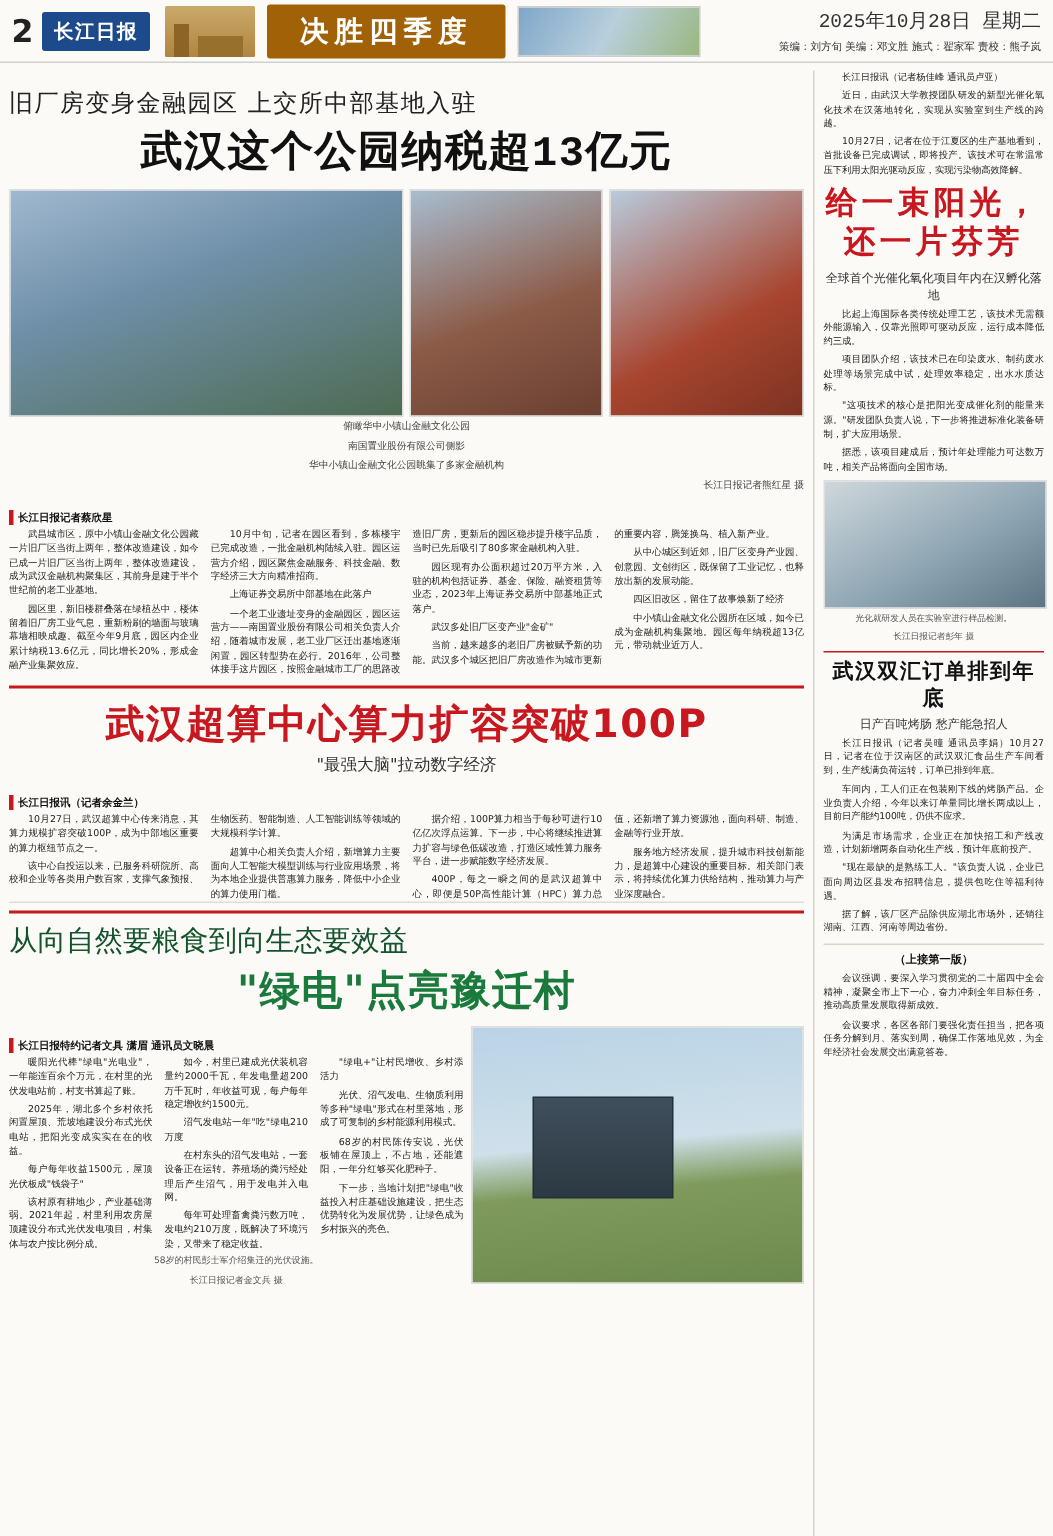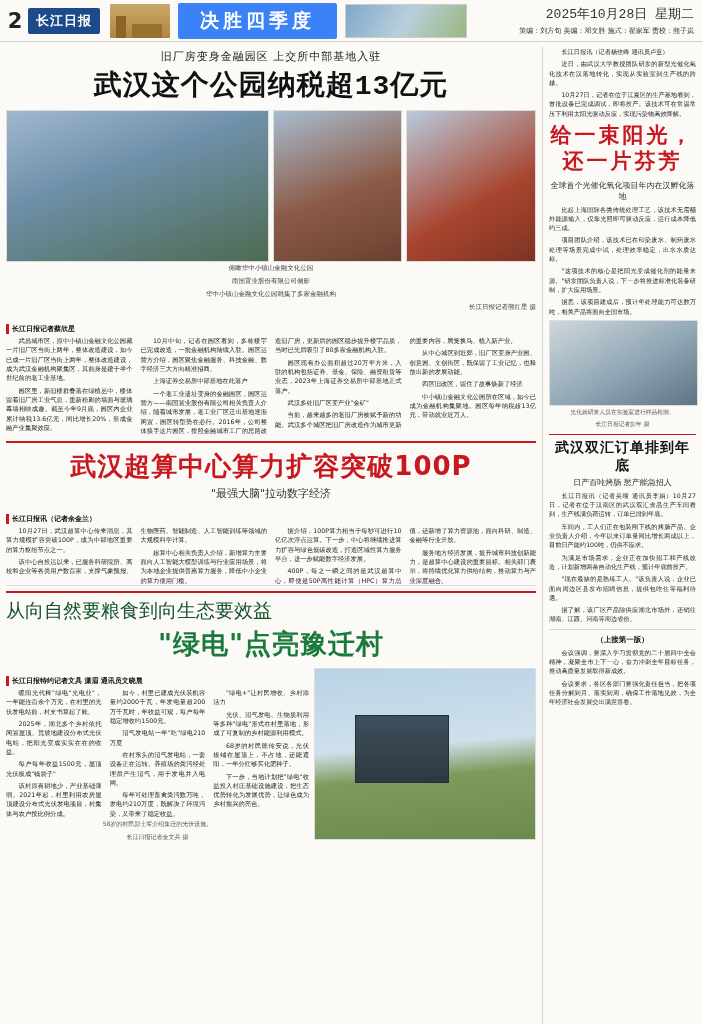--- a/index.html
+++ b/index.html
@@ -29,38 +29,38 @@
     background:linear-gradient(180deg,#c9a96a 0%,#b0853f 100%);
     position:relative;overflow:hidden;border-radius:1px;
   }
   .mast-art:before{
     content:"";position:absolute;left:6px;bottom:0;width:10px;height:22px;background:#8d6426;
   }
   .mast-art:after{
     content:"";position:absolute;left:22px;bottom:0;width:30px;height:14px;background:#97702e;
   }
   .mast-banner{
-    margin-left:8px;background:#3b82f6;color:#fff;
+    margin-left:8px;background:#a16207;color:#fff;
     font-size:19px;font-weight:bold;letter-spacing:4px;
     padding:5px 22px;border-radius:2px;
   }
   .mast-photo{
     margin-left:8px;width:120px;height:32px;
     background:linear-gradient(120deg,#7fa7c9,#b8cfdc 50%,#9ab77f);
     border:1px solid #ccc;
   }
   .mast-right{margin-left:auto;text-align:right;font-size:7px;line-height:1.5;color:#333;padding-right:2px;}
   .mast-right .date{font-size:13px;margin-bottom:2px;font-family:Liberation Mono, monospace;}
 
   
   .cols{display:flex;padding:5px 6px 0 6px;box-sizing:border-box;height:982px;}
   .colL{width:530px;}
   .colR{width:158px;margin-left:6px;border-left:1px solid #d6d2c8;padding-left:6px;}
 
-  .shoulder{font-size:11px;text-align:center;color:#222;letter-spacing:1px;margin:2px 0 2px;}
+  .shoulder{font-size:16px;color:#222;letter-spacing:1px;margin:12px 0 2px;}
   .headline{
     font-size:28px;font-weight:bold;text-align:center;letter-spacing:1px;
     margin:1px 0 6px;color:#111;font-family:Liberation Mono, monospace;
   }
 
   
   .photo-row{display:flex;gap:4px;}
   .ph{border:1px solid #ddd;position:relative;overflow:hidden;}
   .p1{width:262px;height:150px;background:linear-gradient(160deg,#9fb8cf 0%,#6f8fa8 40%,#4d6b52 100%);}
   .p2{width:128px;height:150px;background:linear-gradient(160deg,#a8bdd0,#8c5b48 55%,#6b4031);}

